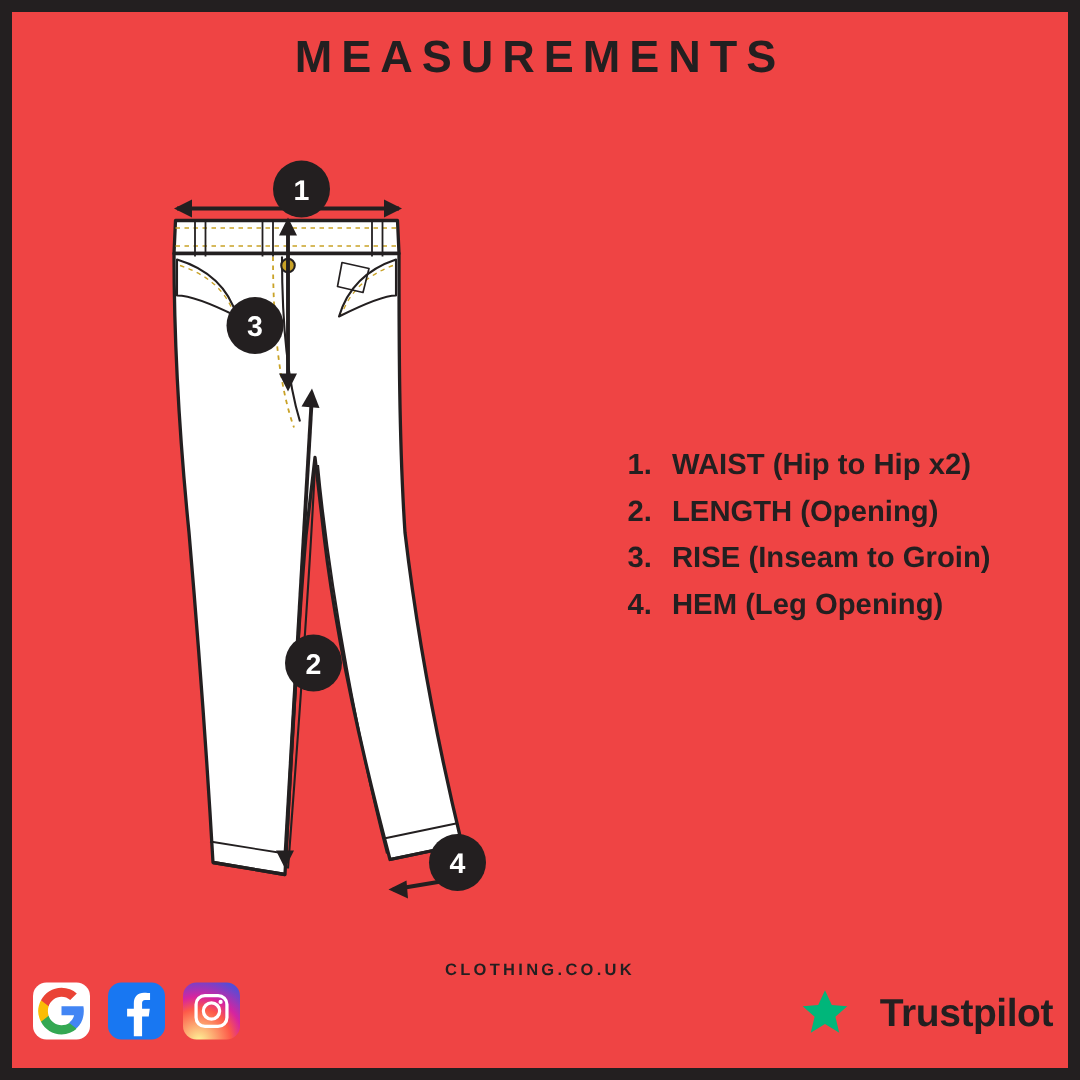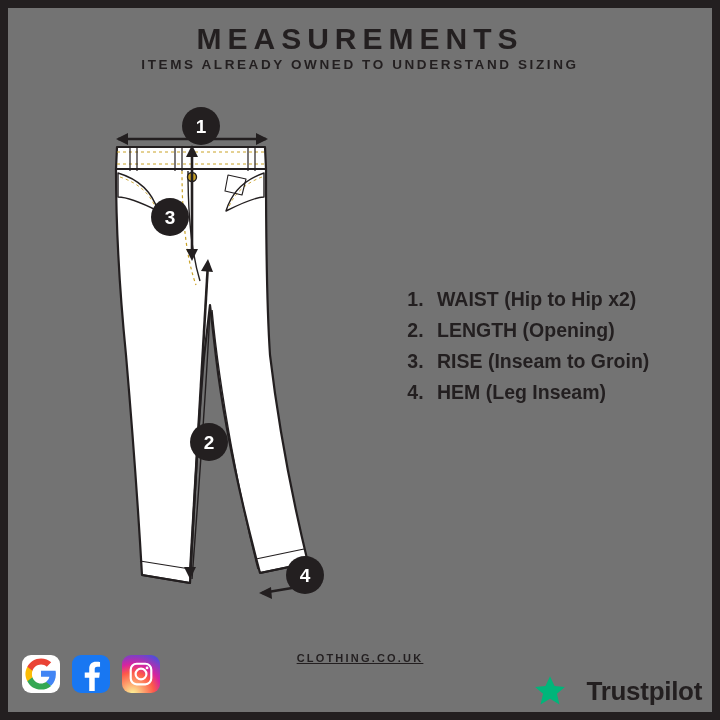--- a/index.html
+++ b/index.html
@@ -7,21 +7,21 @@
     padding: 0;
     background: #ffffff;
   }
   body {
     font-family: "Liberation Sans", sans-serif;
   }
   #page {
     position: relative;
     width: 720px;
     height: 720px;
-    background: #737373;
+    background: #ef4444;
     overflow: hidden;
     box-sizing: border-box;
   }
   .frame-border {
     position: absolute;
     left: 0; top: 0;
     width: 720px;
     height: 720px;
     box-sizing: border-box;
     border: 8px solid #231f20;
@@ -57,21 +57,21 @@
     width: 330px;
     height: 520px;
   }
   .legend {
     position: absolute;
     left: 398px;
     top: 283px;
     width: 300px;
   }
   .legend ol {
-    margin: 1px;
+    margin: 12px;
     padding: 0 0 0 30px;
     list-style: decimal;
   }
   .legend li {
     font-size: 19.5px;
     font-weight: bold;
     color: #231f20;
     line-height: 31px;
     padding-left: 8px;
   }
@@ -87,22 +87,21 @@
     font-weight: bold;
     letter-spacing: 6px;
     color: #231f20;
     line-height: 38px;
   }
   .brand-sub {
     font-size: 11px;
     font-weight: bold;
     letter-spacing: 2.2px;
     color: #231f20;
-    margin-top: 14px;
-    text-decoration: underline;
+    margin-top: 3px;
   }
   .socials {
     position: absolute;
     left: 22px;
     top: 655px;
     display: flex;
     gap: 12px;
     align-items: center;
   }
   .social-icon {
@@ -113,21 +112,20 @@
     align-items: center;
     justify-content: center;
   }
   .trustpilot {
     position: absolute;
     right: 18px;
     top: 658px;
     display: flex;
     align-items: center;
     gap: 20px;
-    margin-top: 16px;
   }
   .tp-text {
     font-size: 26px;
     font-weight: bold;
     color: #231f20;
     letter-spacing: -0.3px;
   }
   .badge-num {
     font-size: 19px;
     font-weight: bold;
@@ -136,21 +134,20 @@
 </style>
 </head>
 <body>
 
 <div id="page">
 
   <div class="frame-border"></div>
 
   <div class="title">MEASUREMENTS</div>
   <div class="subtitle">
-    <div>ITEMS ALREADY OWNED TO UNDERSTAND SIZING</div>
   </div>
 
   <div class="diagram">
     <svg width="330" height="520" viewBox="0 0 330 520" xmlns="http://www.w3.org/2000/svg">
       <g fill="none" stroke="#231f20" stroke-width="2.2" stroke-linejoin="round">
 
         <path d="M47 42 L195 42 L196 64 L46 64 Z" fill="#ffffff"></path>
 
         <path d="M46 64
                  C 46 120, 50 190, 56 250
@@ -239,21 +236,21 @@
         <text class="badge-num" x="235" y="477" text-anchor="middle">4</text>
       </g>
     </svg>
   </div>
 
   <div class="legend">
     <ol>
       <li>WAIST (Hip to Hip x2)</li>
       <li>LENGTH (Opening)</li>
       <li>RISE (Inseam to Groin)</li>
-      <li>HEM (Leg Inseam)</li>
+      <li>HEM (Leg Opening)</li>
     </ol>
   </div>
 
   <div class="brand">
     <div class="brand-sub">CLOTHING.CO.UK</div>
   </div>
 
   <div class="socials">
     <div class="social-icon" style="background:#ffffff;">
       <svg width="34" height="34" viewBox="0 0 48 48">

